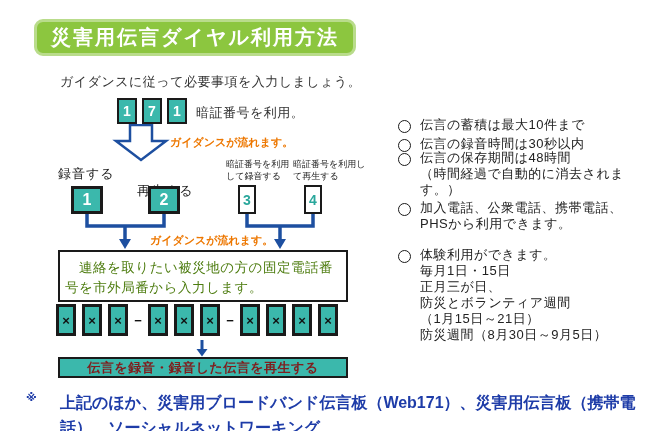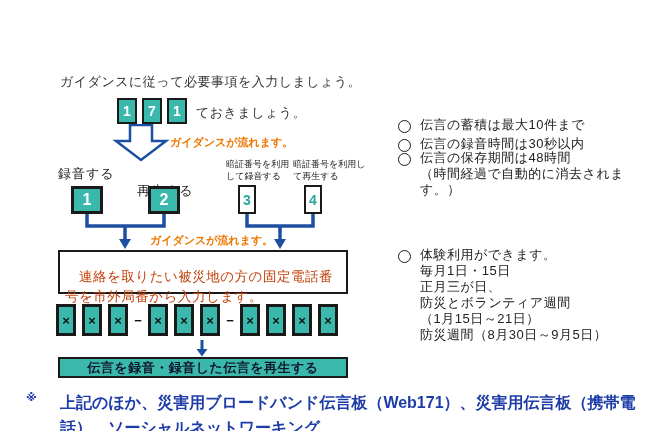--- a/index.html
+++ b/index.html
@@ -31,61 +31,64 @@
   .num-box-lg{position:absolute;width:32px;height:28px;box-sizing:border-box;background:#3bb8ac;
     border:3px solid #1a1a1a;display:flex;align-items:center;justify-content:center;color:#fff;font-weight:bold;font-size:16px;}
   .box1{left:71px;top:186px;} .box2{left:148px;top:186px;}
   .num-box-sm{position:absolute;width:18px;height:29px;box-sizing:border-box;background:#ffffff;
     border:2px solid #1a1a1a;display:flex;align-items:center;justify-content:center;color:#2aa79c;font-weight:bold;font-size:14px;}
   .box3{left:238px;top:185px;} .box4{left:304px;top:185px;}
 
   .connectors{position:absolute;left:58px;top:214px;z-index:1;}
 
   
-  .instruction-box{position:absolute;left:58px;top:250px;width:290px;height:44px;box-sizing:border-box;
-    background:#fff;border:2px solid #1a1a1a;font-size:13.5px;color:#c2410c;line-height:1.5;
-    padding:15px 5px;white-space:pre-line;letter-spacing:0.5px;}
+  .instruction-box{position:absolute;left:58px;top:250px;width:290px;height:52px;box-sizing:border-box;
+    background:#fff;border:2px solid #1a1a1a;font-size:13.5px;color:#4d7c0f;line-height:1.5;
+    padding:6px 5px;white-space:pre-line;letter-spacing:0.5px;}
 
   
   .phone-row{position:absolute;left:56px;top:304px;width:292px;display:flex;align-items:center;gap:6px;}
   .x-box{width:20px;height:32px;box-sizing:border-box;background:#3bb8ac;border:3px solid #1a1a1a;
     display:flex;align-items:center;justify-content:center;color:#111;font-weight:bold;font-size:13px;}
   .dash-sep{width:8px;text-align:center;font-weight:bold;font-size:13px;color:#111;}
 
   .small-arrow{position:absolute;left:194px;top:340px;}
 
   .result-bar{position:absolute;left:58px;top:357px;width:290px;height:21px;box-sizing:border-box;
     background:#3bb8ac;border:2px solid #1a1a1a;display:flex;align-items:center;justify-content:center;
-    font-size:13px;font-weight:bold;color:#0f172a;letter-spacing:0.5px;}
+    font-size:13px;font-weight:bold;color:#7f1d1d;letter-spacing:0.5px;}
 
   
   .note{position:absolute;left:398px;display:flex;gap:9px;}
   .note-circle{width:11px;height:11px;border:1.5px solid #1a1a1a;border-radius:50%;margin-top:3px;flex-shrink:0;}
   .note-text{font-size:13px;color:#222;line-height:16px;white-space:pre-line;letter-spacing:0.5px;}
   .note1{top:92px;margin-top:44px;} .note2{top:117px;} .note3{top:150px;} .note4{top:200px;} .note5{top:247px;}
 
   
   .footer{position:absolute;left:26px;top:391px;width:624px;display:flex;}
   .footer-marker{font-size:11px;font-weight:bold;color:#1e3ca8;width:34px;flex-shrink:0;}
   .footer-text{font-size:16px;font-weight:bold;color:#1e3ca8;line-height:1.55;white-space:pre-line;}
 </style>
 </head>
 <body>
 
 <div class="canvas">
 
+  <div class="title-box">
+    <span>災害用伝言ダイヤル利用方法</span>
+  </div>
 
   <div class="subtitle">ガイダンスに従って必要事項を入力しましょう。</div>
 
   <div class="dial-row">
     <div class="digit-box">1</div>
     <div class="digit-box">7</div>
     <div class="digit-box">1</div>
   </div>
-  <div class="dial-suffix">ておきましょう。</div>
+  <div class="dial-suffix">暗証番号を利用。</div>
 
   <svg class="big-arrow" width="58" height="38" viewBox="0 0 58 38">
     <polygon points="18,1 40,1 40,17 54,17 29,36 4,17 18,17" fill="#ffffff" stroke="#1d4fa0" stroke-width="2.5"></polygon>
   </svg>
   <div class="guidance1">ガイダンスが流れます。</div>
 
   <div class="opt-label opt1-label">録音する</div>
   <div class="opt-label opt2-label">再生する</div>
   <div class="opt-label-sm opt4-label">暗証番号を利用し
 て再生する</div>
@@ -138,20 +141,25 @@
   </div>
   <div class="note note2">
     <div class="note-circle"></div>
     <div class="note-text">伝言の蓄積は最大10件まで</div>
   </div>
   <div class="note note3">
     <div class="note-circle"></div>
     <div class="note-text">伝言の保存期間は48時間
 （時間経過で自動的に消去されます。）</div>
   </div>
+  <div class="note note4">
+    <div class="note-circle"></div>
+    <div class="note-text">加入電話、公衆電話、携帯電話、
+PHSから利用できます。</div>
+  </div>
   <div class="note note5">
     <div class="note-circle"></div>
     <div class="note-text">体験利用ができます。
 毎月1日・15日
 正月三が日、
 防災とボランティア週間
 （1月15日～21日）
 防災週間（8月30日～9月5日）</div>
   </div>
 

